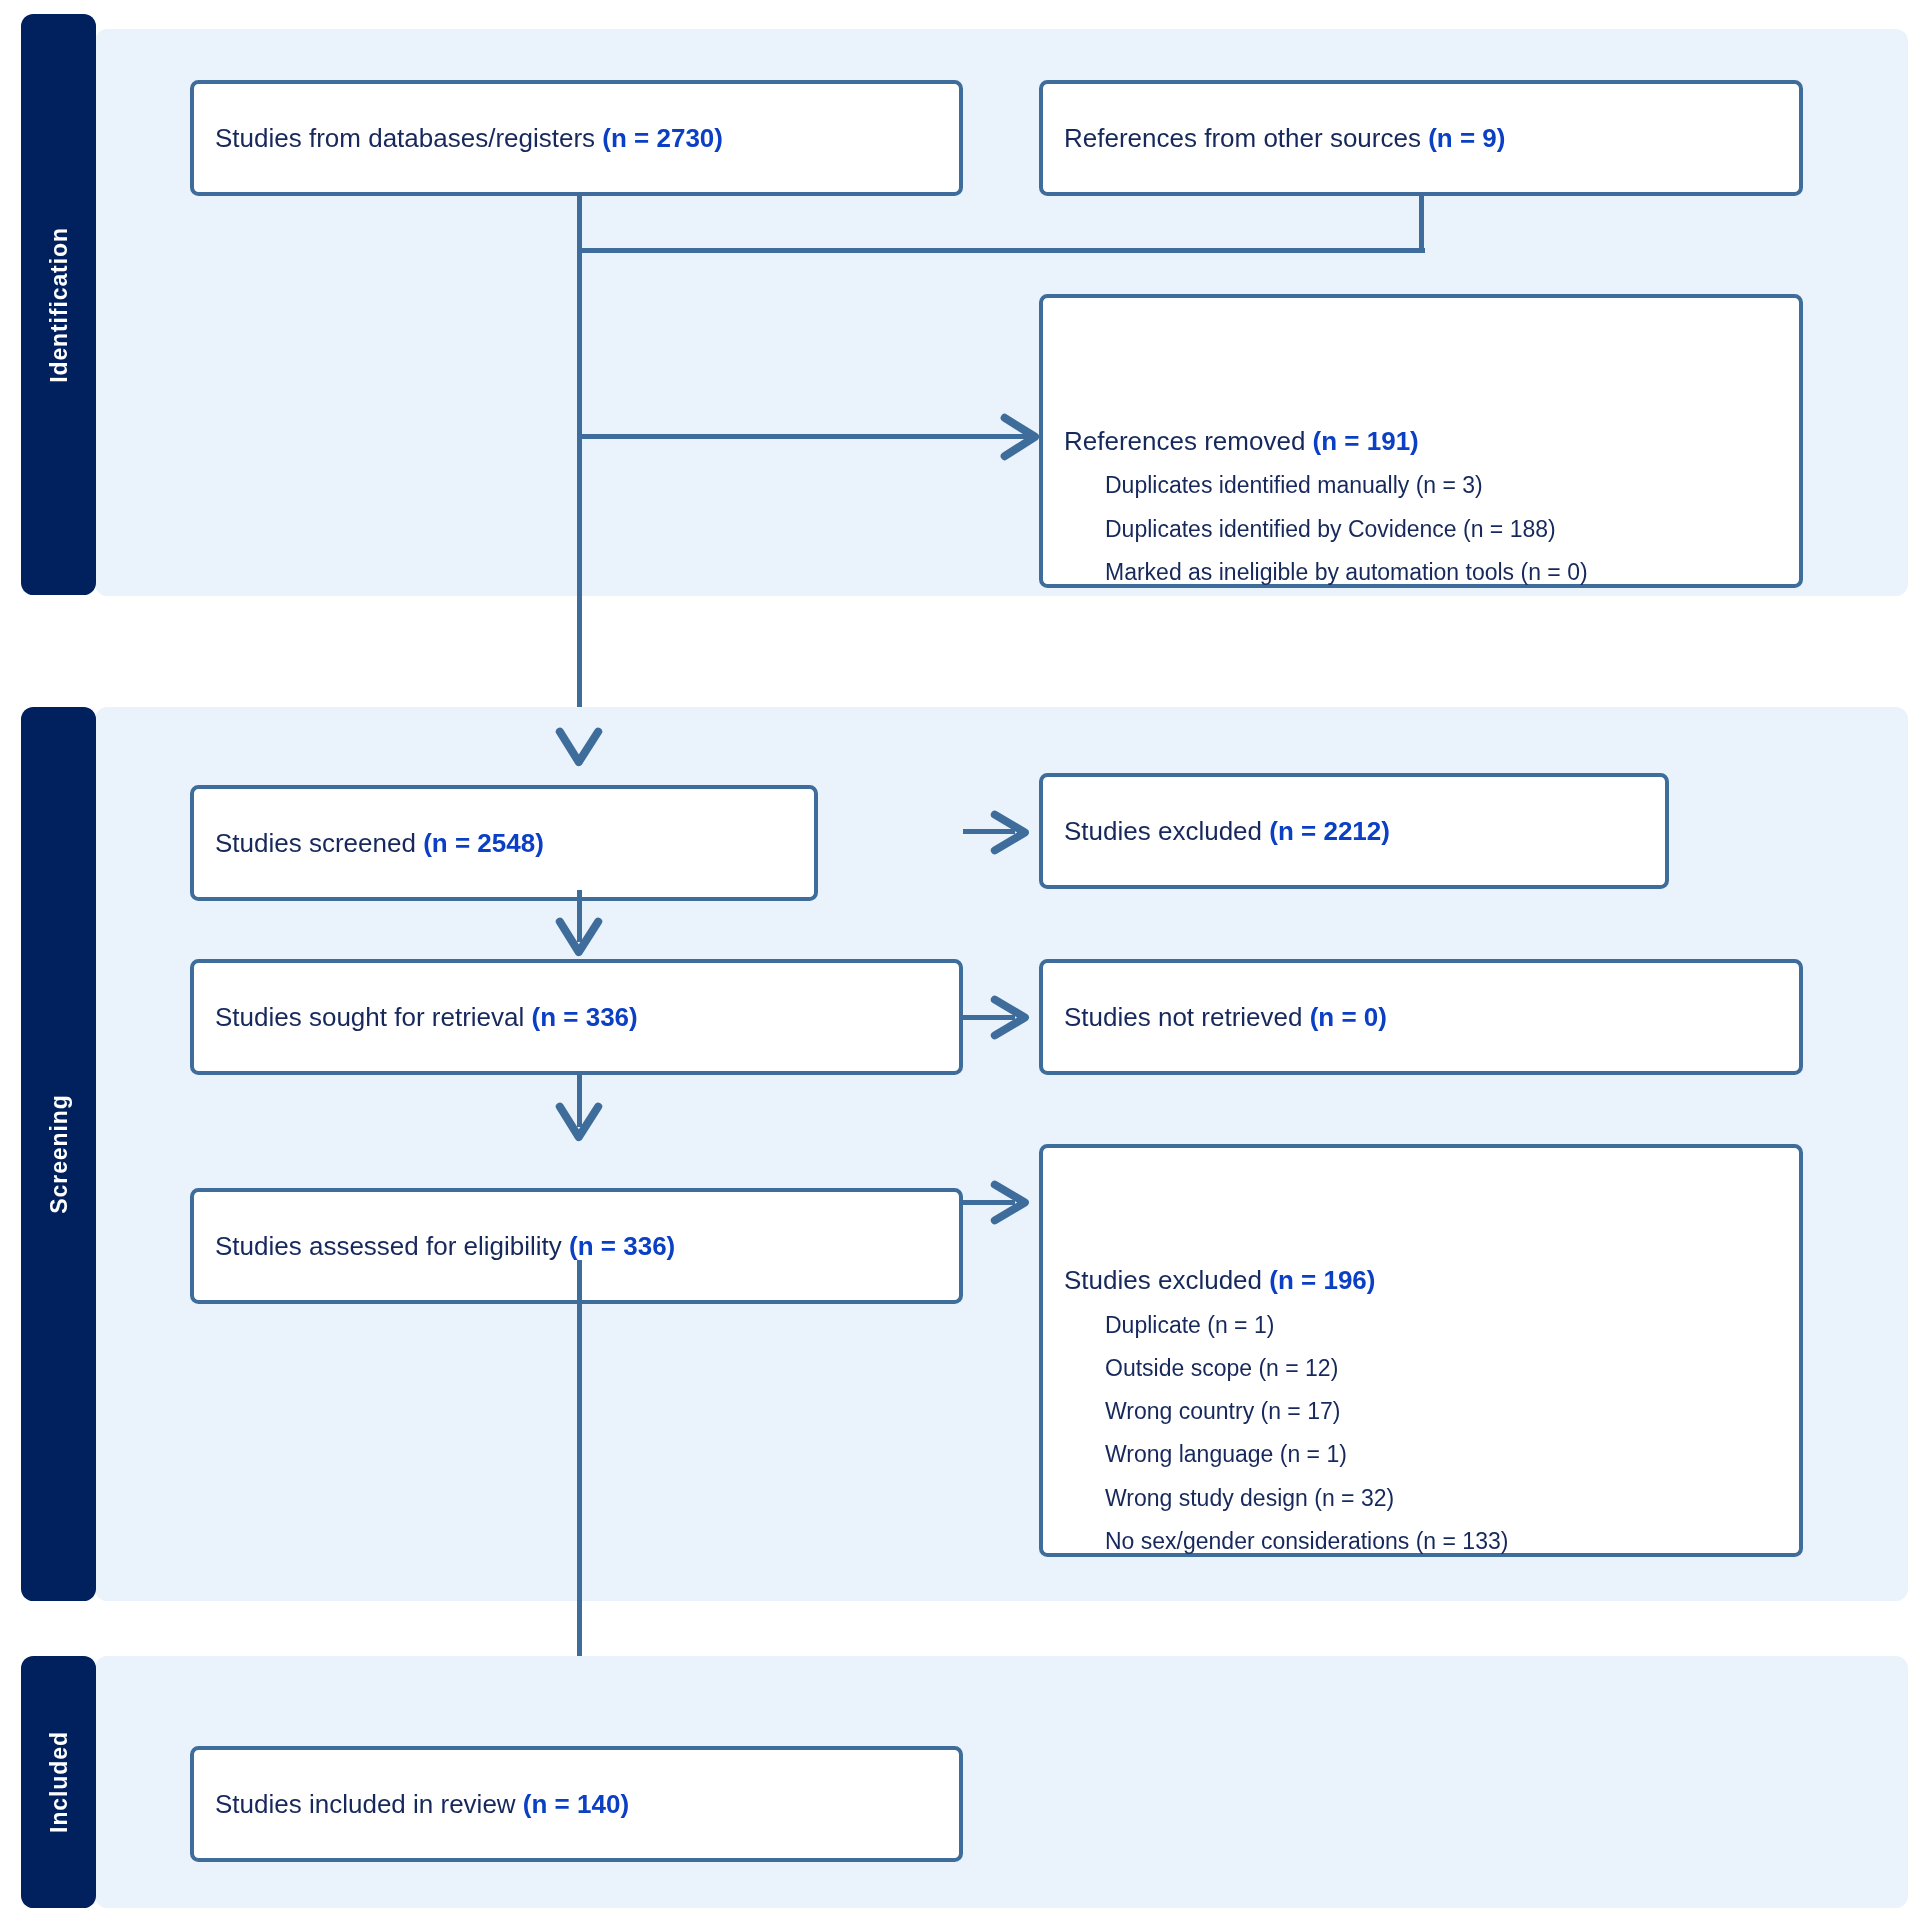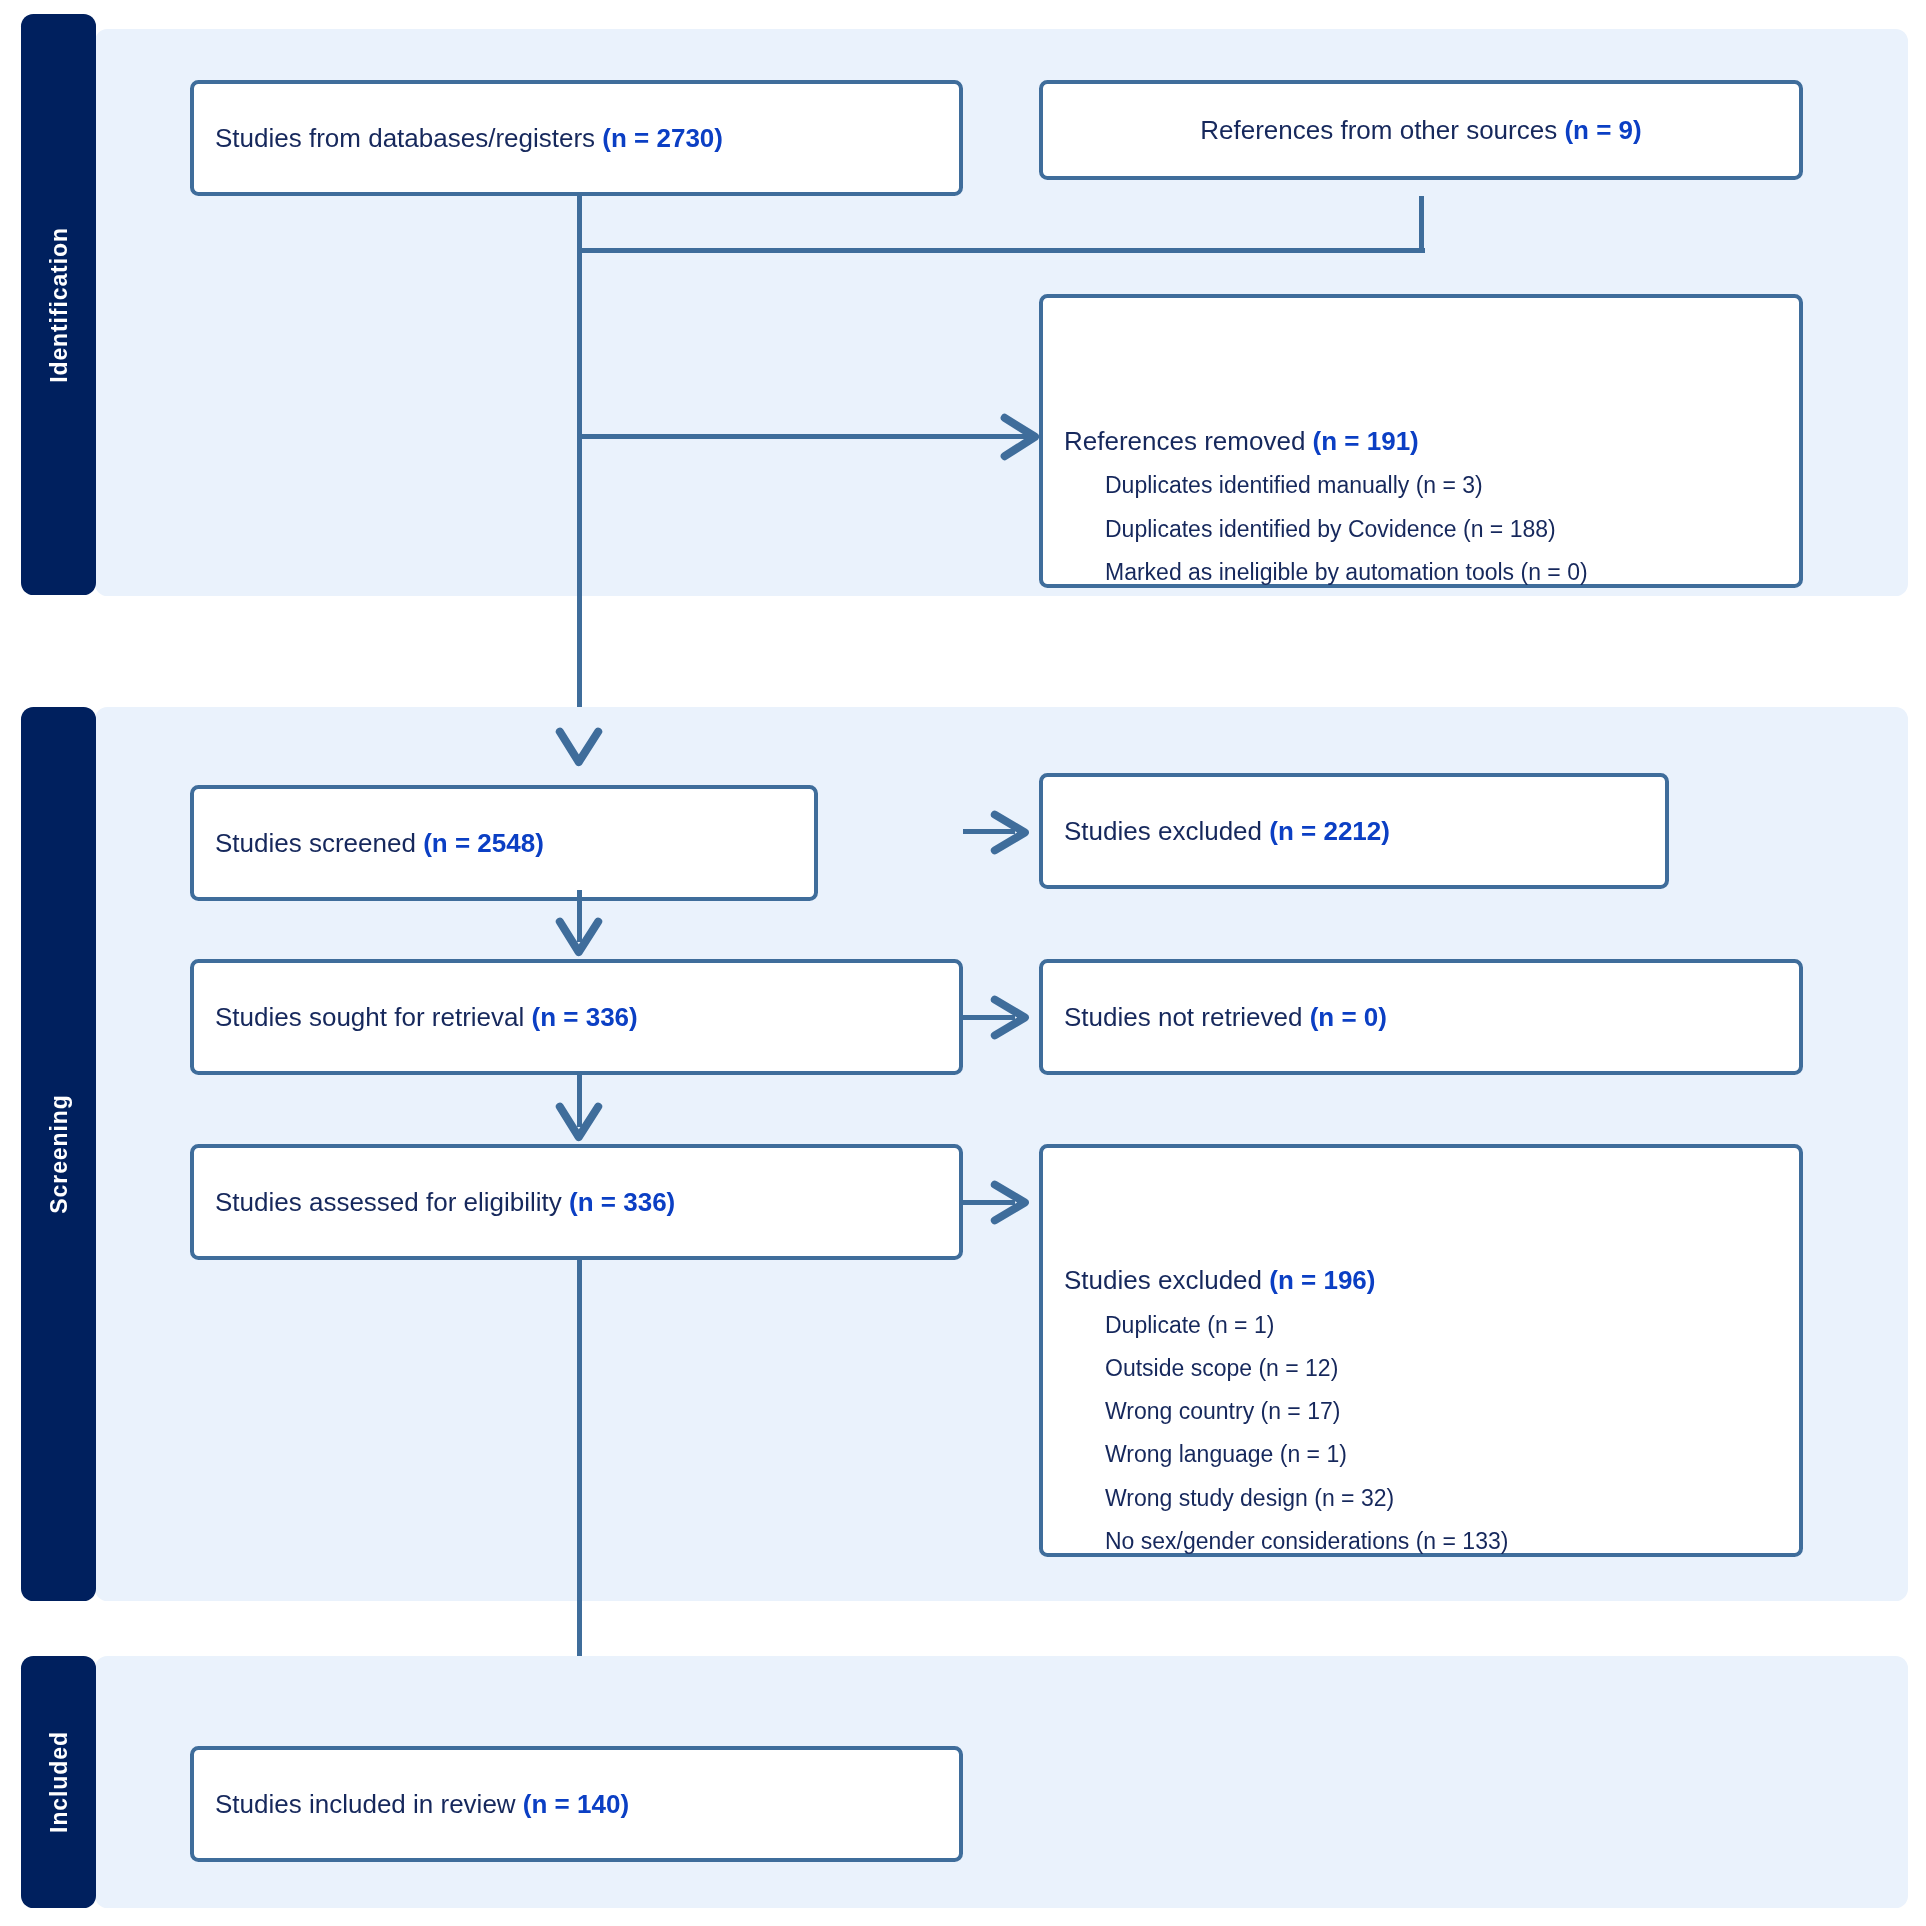--- a/index.html
+++ b/index.html
@@ -94,21 +94,21 @@
   <div class="band-label" style="left:21.4px; top:14.2px; width:75px; height:581px;">
     <span class="vtext">Identification</span>
   </div>
 
   <div class="fbox" style="left:190px; top:80px; width:773px; height:116px;">
     <div class="line">
       <span>Studies from databases/registers </span><span class="accent">(n = 2730)</span>
     </div>
   </div>
 
-  <div class="fbox" style="left:1039px; top:80px; width:764px; height:100px;text-align:center;">
+  <div class="fbox" style="left:1039px; top:80px; width:764px; height:116px;">
     <div class="line">
       <span>References from other sources </span><span class="accent">(n = 9)</span>
     </div>
   </div>
 
   <div class="fbox topalign" style="left:1039px; top:294px; width:764px; height:294px; padding-top:56px;">
     <div class="line">
       <span>References removed </span><span class="accent">(n = 191)</span>
     </div>
     <div class="spacer-sm"></div>
@@ -175,21 +175,21 @@
   <div class="hline" style="left:963px; top:1015px; width:52px; height:4.7px;"></div>
   <svg class="arrow-right" style="left:989px; top:994px;" width="45" height="47" viewBox="0 0 95 100">
     <polyline points="12,12 76,50 12,88" fill="none" stroke="#3f6d9b" stroke-width="17" stroke-linecap="round" stroke-linejoin="round"></polyline>
   </svg>
 
   <div class="vline" style="left:577px; top:1075px; width:4.7px; height:52px;"></div>
   <svg class="arrow-down" style="left:554px; top:1101px;" width="50" height="45" viewBox="0 0 105 95">
     <polyline points="12,12 52,76 93,12" fill="none" stroke="#3f6d9b" stroke-width="17" stroke-linecap="round" stroke-linejoin="round"></polyline>
   </svg>
 
-  <div class="fbox" style="left:190px; top:1144px; width:773px; height:116px;">
+  <div class="fbox" style="left:190px; top:1188px; width:773px; height:116px;">
     <div class="line">
       <span>Studies assessed for eligibility </span><span class="accent">(n = 336)</span>
     </div>
   </div>
 
   <div class="fbox topalign" style="left:1039px; top:1144px; width:764px; height:413px; padding-top:63px;">
     <div class="line">
       <span>Studies excluded </span><span class="accent">(n = 196)</span>
     </div>
     <div class="spacer-sm"></div>

